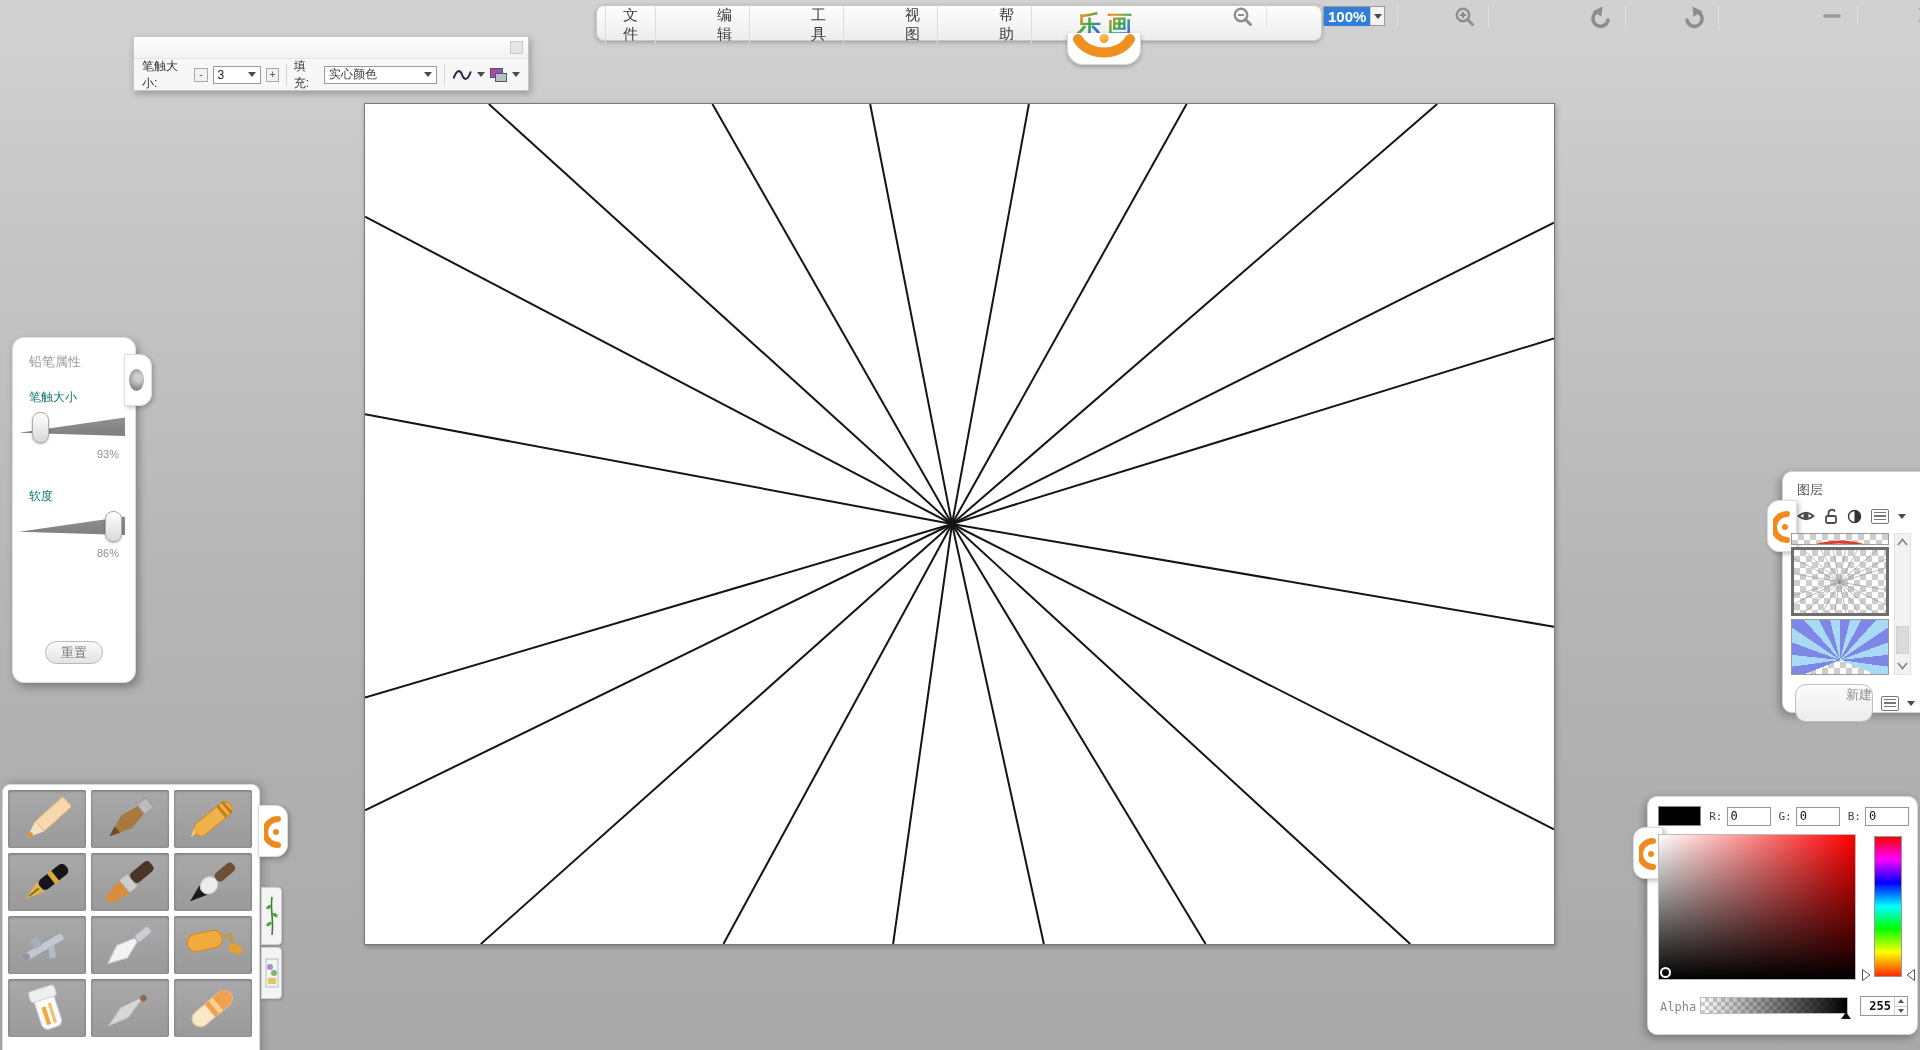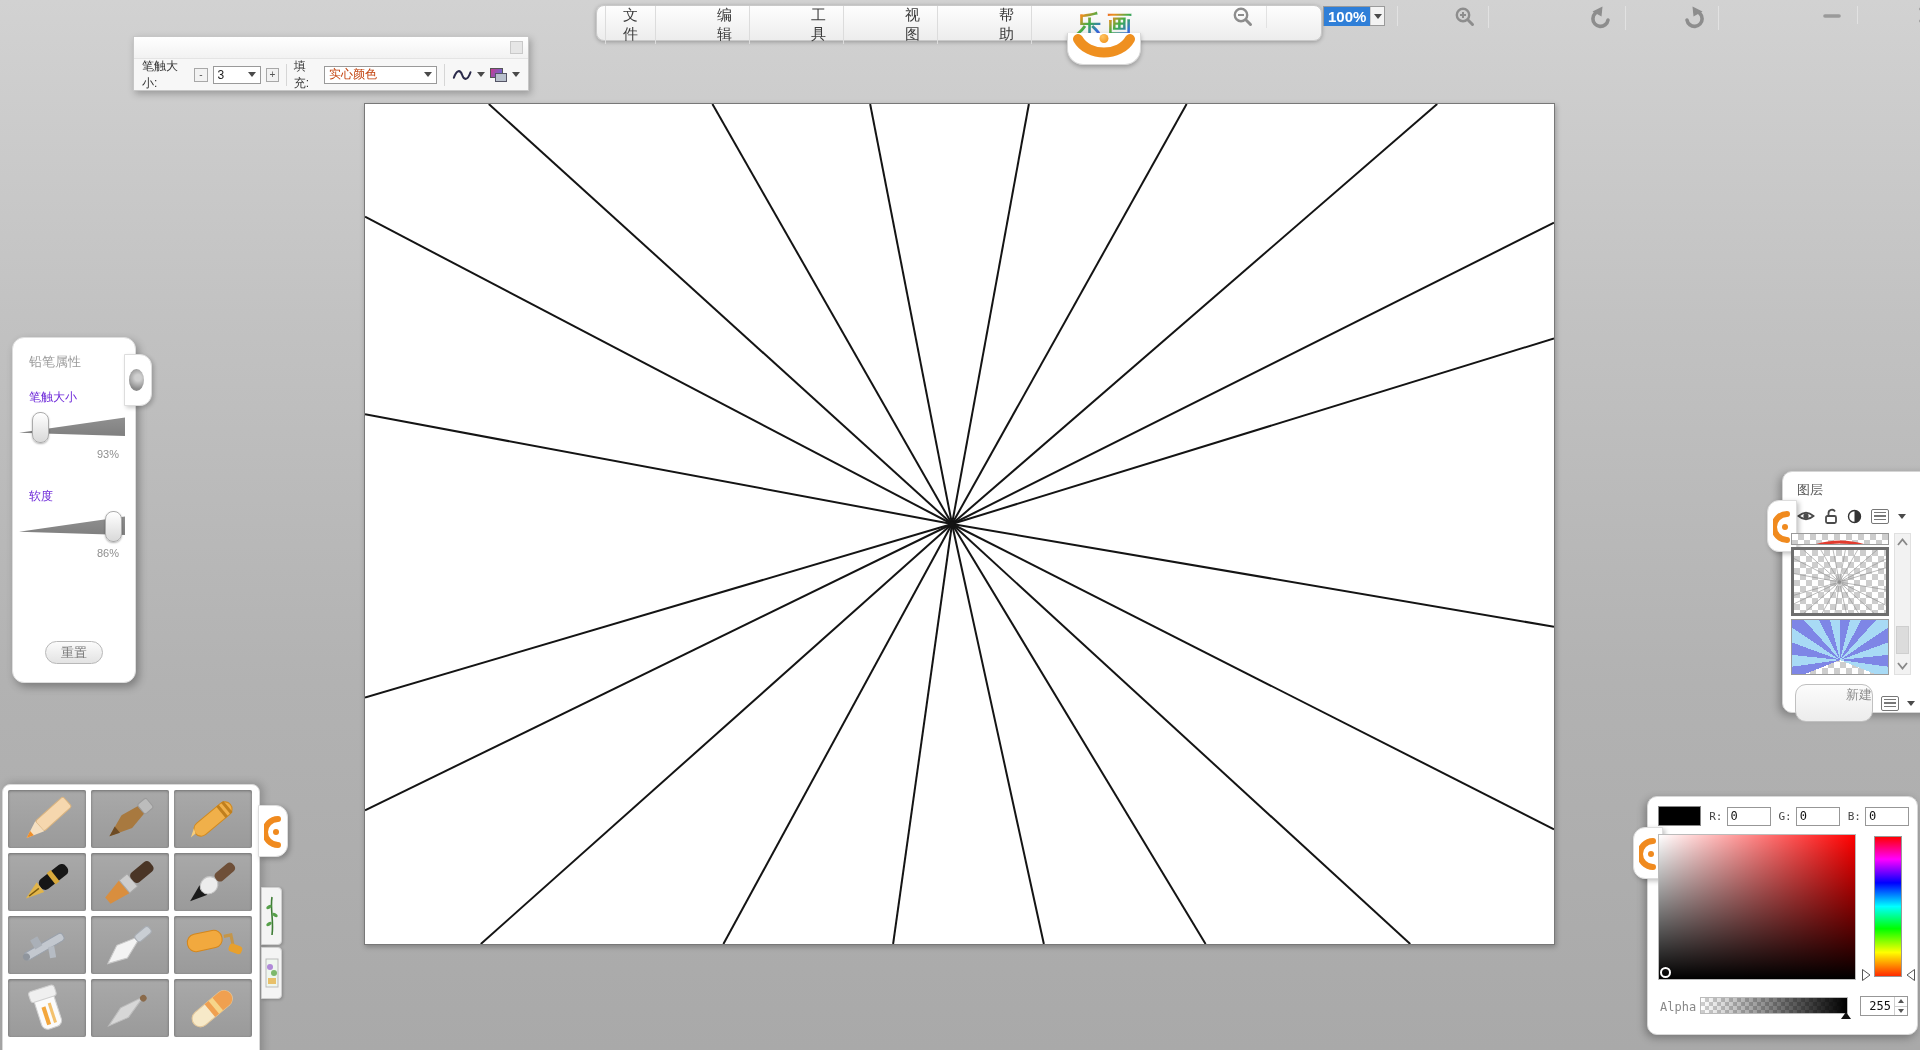--- a/index.html
+++ b/index.html
@@ -35,32 +35,32 @@
     background:#fbfbfb; border:1px solid #c6c6c6; box-shadow:2px 3px 7px rgba(0,0,0,.25); z-index:25; }
   .bw-title { position:relative; height:22px; background:linear-gradient(#ffffff,#f2f2f2); border-bottom:1px solid #e4e4e4; }
   .bw-title-btn { position:absolute; right:5px; top:4px; width:13px; height:13px; background:#e6e6e6; border:1px solid #c9c9c9; }
   .bw-row { height:31px; display:flex; align-items:center; gap:5px; padding:0 8px; font-size:12px; color:#333;
     background:#f7f7f7; }
   .stepper { width:14px; height:14px; border:1px solid #a8a8a8; background:#f2f2f2; font-size:10px; line-height:12px;
     text-align:center; color:#555; }
   .val-box { display:flex; align-items:center; width:52px; height:18px; border:1px solid #9a9a9a; background:#fff; }
   .val-box .vb-text { flex:1; padding-left:4px; font-size:12px; color:#222; }
   .combo { display:flex; align-items:center; width:122px; height:18px; border:1px solid #9a9a9a; background:#fff; }
-  .combo .vb-text { flex:1; padding-left:4px; font-size:12px; color:#c2410c; }
+  .combo .vb-text { flex:1; padding-left:4px; font-size:12px; color:#404040; }
   .tb-sep { width:1px; height:22px; background:#d6d6d6; margin:0 2px; }
   .color-pair { position:relative; width:18px; height:14px; }
   .color-pair .back { position:absolute; left:0; top:0; width:13px; height:10px;
     background:linear-gradient(120deg,#c93a90,#5b6ed8); border:1px solid #555; }
   .color-pair .front { position:absolute; right:0; bottom:0; width:12px; height:9px; background:#b8c0cc; border:1px solid #556; }
 
   
   .pencil-panel { position:absolute; left:12px; top:337px; width:124px; height:346px; background:#fff;
     border:1px solid #dedede; border-radius:12px; box-shadow:3px 4px 9px rgba(0,0,0,.3); z-index:20; }
   .pp-title { margin:15px 0 12px 16px; font-size:13px; color:#9a9a9a; }
-  .pp-label { margin:18px 0 0 16px; font-size:12px; color:#6d28d9; }
+  .pp-label { margin:18px 0 0 16px; font-size:12px; color:#0f766e; }
   .slider { position:relative; margin:4px 6px 0 6px; height:36px; }
   .wedge { position:absolute; left:0; right:4px; top:7px; height:22px;
     background:linear-gradient(#909090,#7d7d7d); clip-path:polygon(0 72%,100% 2%,100% 86%); }
   .thumb { position:absolute; top:2px; width:17px; height:31px; border:1px solid #ababab; border-radius:8px;
     background:linear-gradient(#ffffff,#d9d9d9); box-shadow:0 1px 2px rgba(0,0,0,.3); }
   .pp-val { display:block; text-align:right; margin:2px 16px 0 0; font-size:11px; color:#8f8f8f; }
   .reset-btn { position:absolute; left:50%; transform:translateX(-50%); bottom:18px; width:58px; height:23px;
     border:1px solid #b8b8b8; border-radius:12px; background:linear-gradient(#fbfbfb,#e3e3e3);
     font-size:13px; color:#777; text-align:center; line-height:21px; }
   .ear-gray { position:absolute; right:-17px; top:16px; width:28px; height:52px; background:#fff;
@@ -134,21 +134,21 @@
   .hue-marker { position:absolute; top:172px; }
   .alpha-label { position:absolute; left:12px; top:203px; font-family:"DejaVu Sans Mono",monospace; font-size:12px; color:#888; }
   .alpha-bar { position:absolute; left:52px; top:200px; width:148px; height:17px; border:1px solid #bbb;
     background-image:linear-gradient(to right,rgba(0,0,0,0),#000),
       linear-gradient(45deg,#cfcfcf 25%,transparent 25%,transparent 75%,#cfcfcf 75%),
       linear-gradient(45deg,#cfcfcf 25%,transparent 25%,transparent 75%,#cfcfcf 75%);
     background-size:100% 100%,8px 8px,8px 8px; background-position:0 0,0 0,4px 4px; background-color:#fff; }
   .alpha-marker { position:absolute; left:193px; top:215px; width:0; height:0;
     border-left:5px solid transparent; border-right:5px solid transparent; border-bottom:7px solid #111; }
   .spin-box { position:absolute; left:212px; top:199px; width:48px; height:20px; border:1px solid #979797;
-    display:flex; background:#fff; }
+    display:flex; background:#fff;font-weight:bold; }
   .spin-box .sv { flex:1; font-family:"DejaVu Sans Mono",monospace; font-size:12px; color:#111; text-align:right; padding:2px 3px 0 0; }
   .spin-col { width:13px; border-left:1px solid #cfcfcf; display:flex; flex-direction:column; }
   .spin-col span { flex:1; display:flex; align-items:center; justify-content:center; }
   .spin-col span + span { border-top:1px solid #cfcfcf; }
   .tri-up { width:0; height:0; border-left:3px solid transparent; border-right:3px solid transparent; border-bottom:4px solid #555; }
   .tri-dn { width:0; height:0; border-left:3px solid transparent; border-right:3px solid transparent; border-top:4px solid #555; }
   .cp-ear { left:-15px; top:30px; border-radius:12px 0 0 12px; }
   .ear-glyph { position:absolute; left:5px; top:10px; }
 </style>
 </head>

